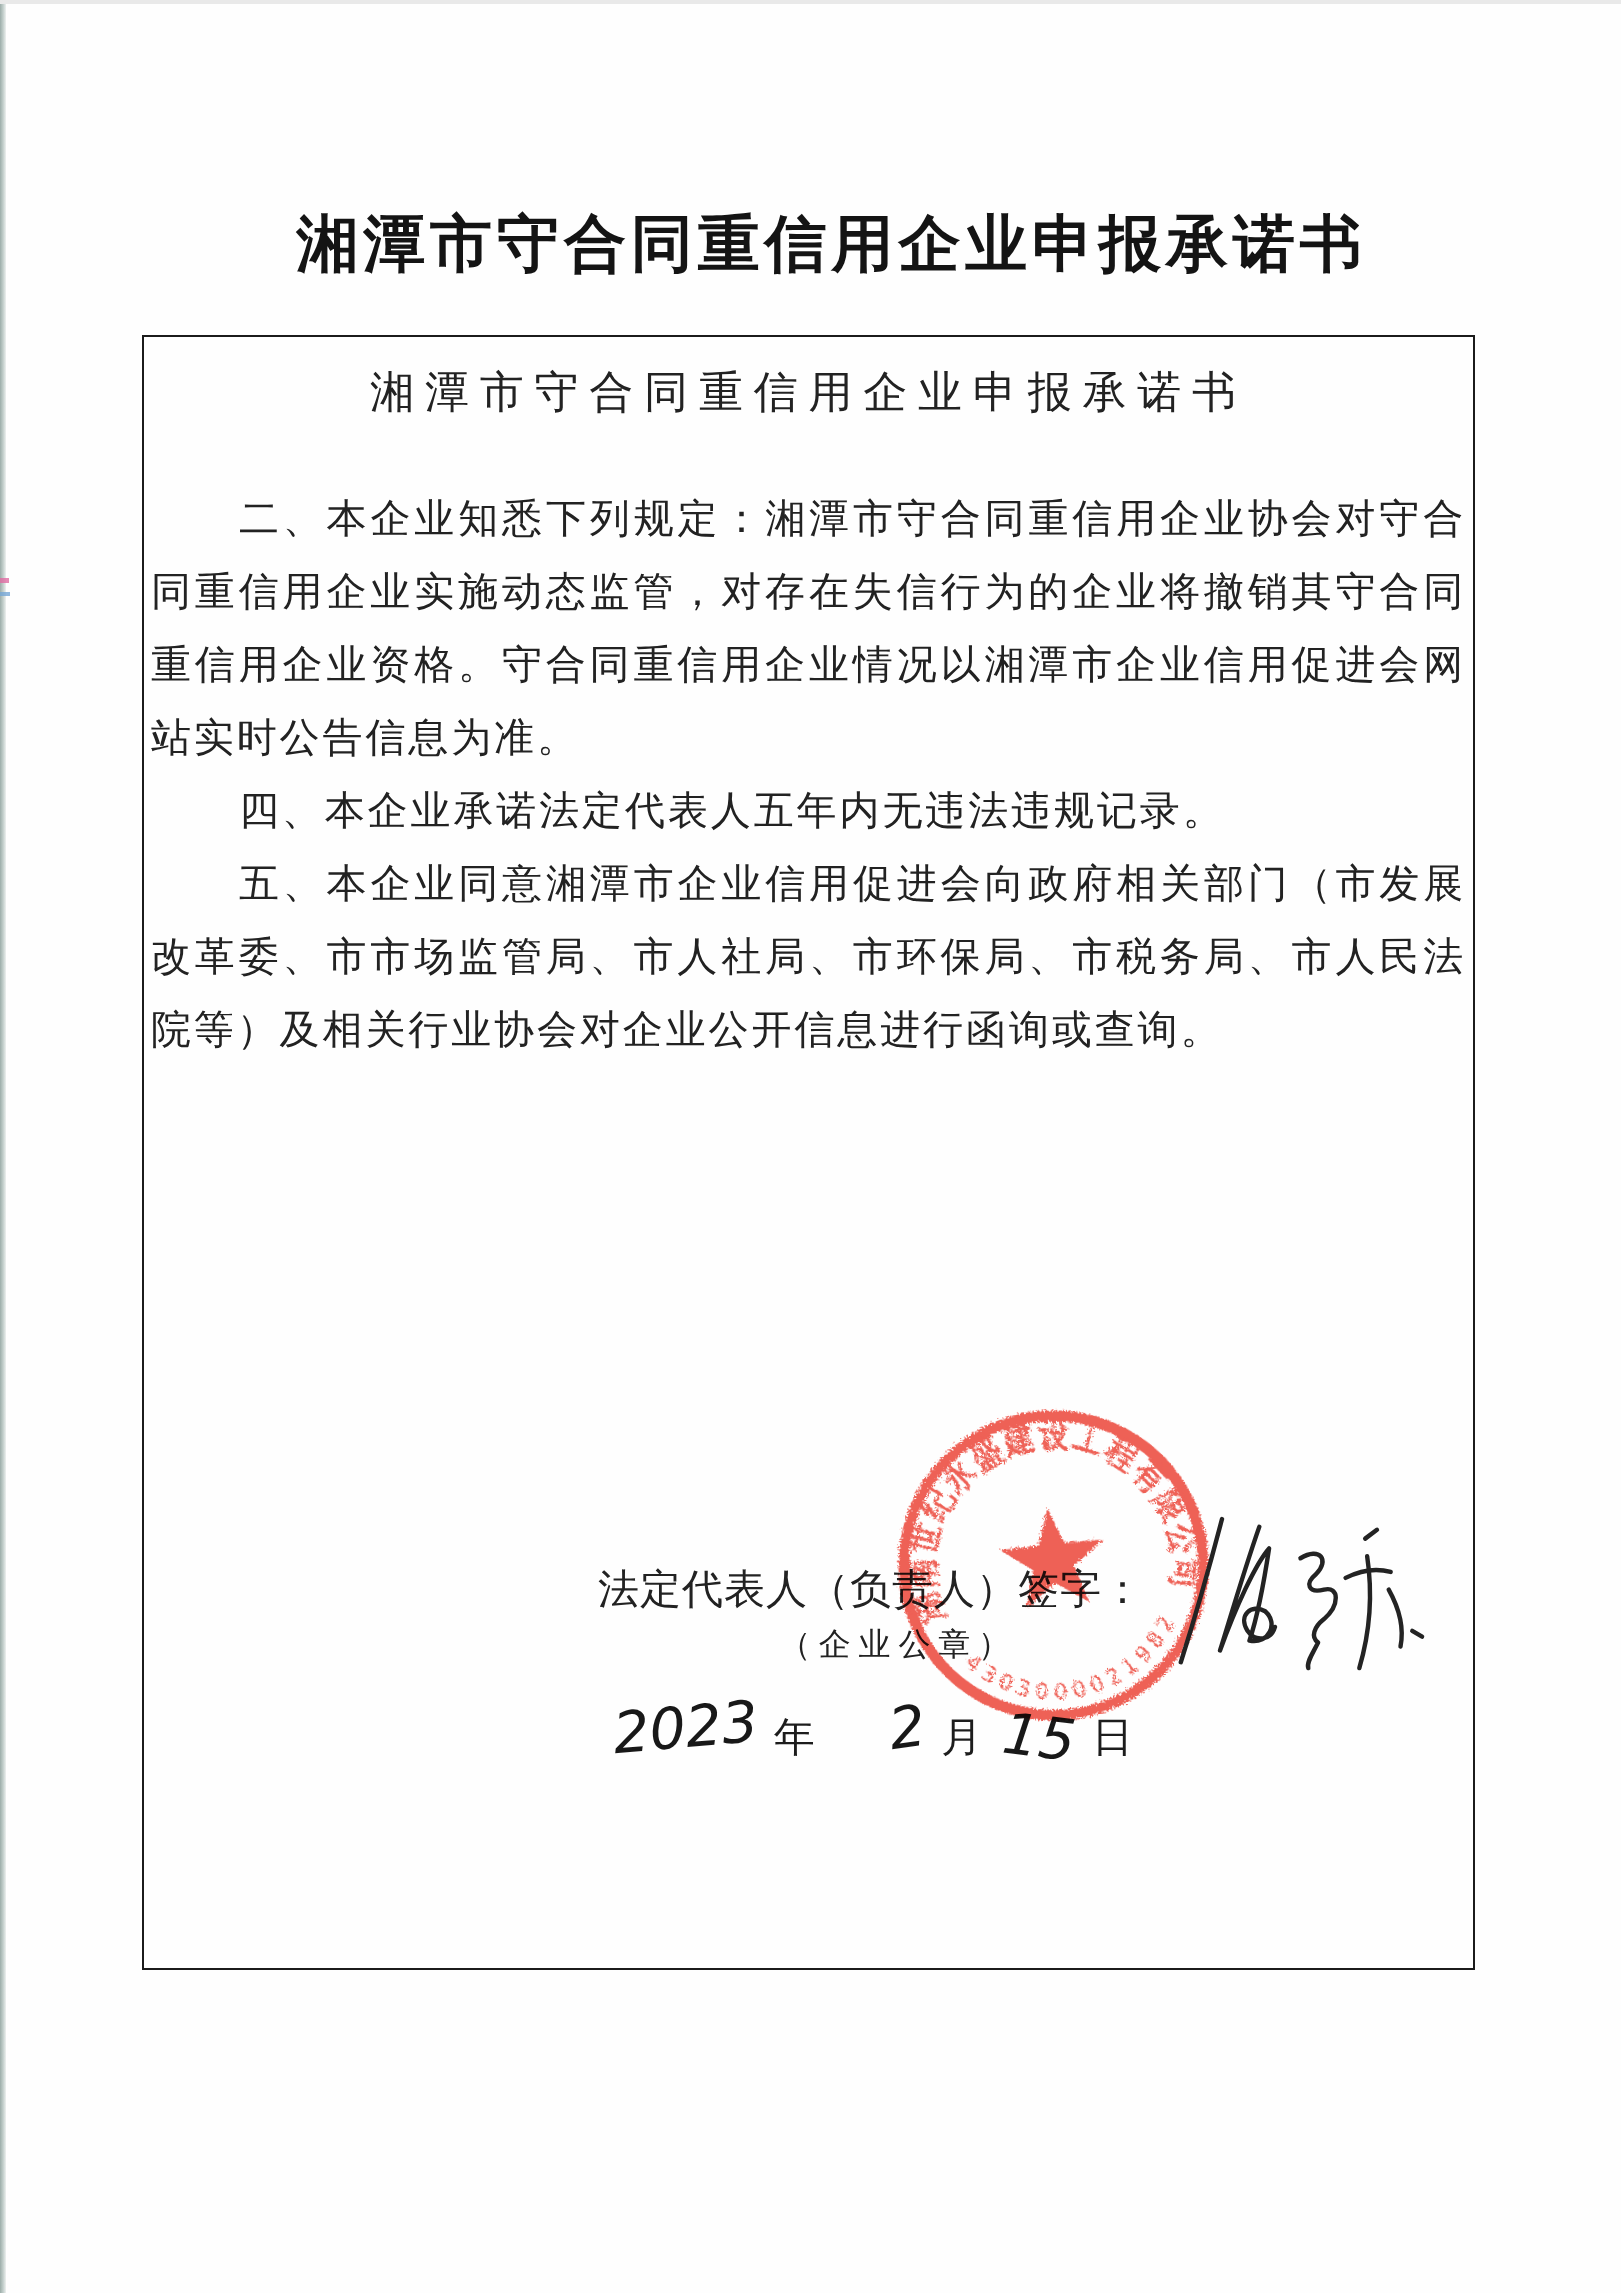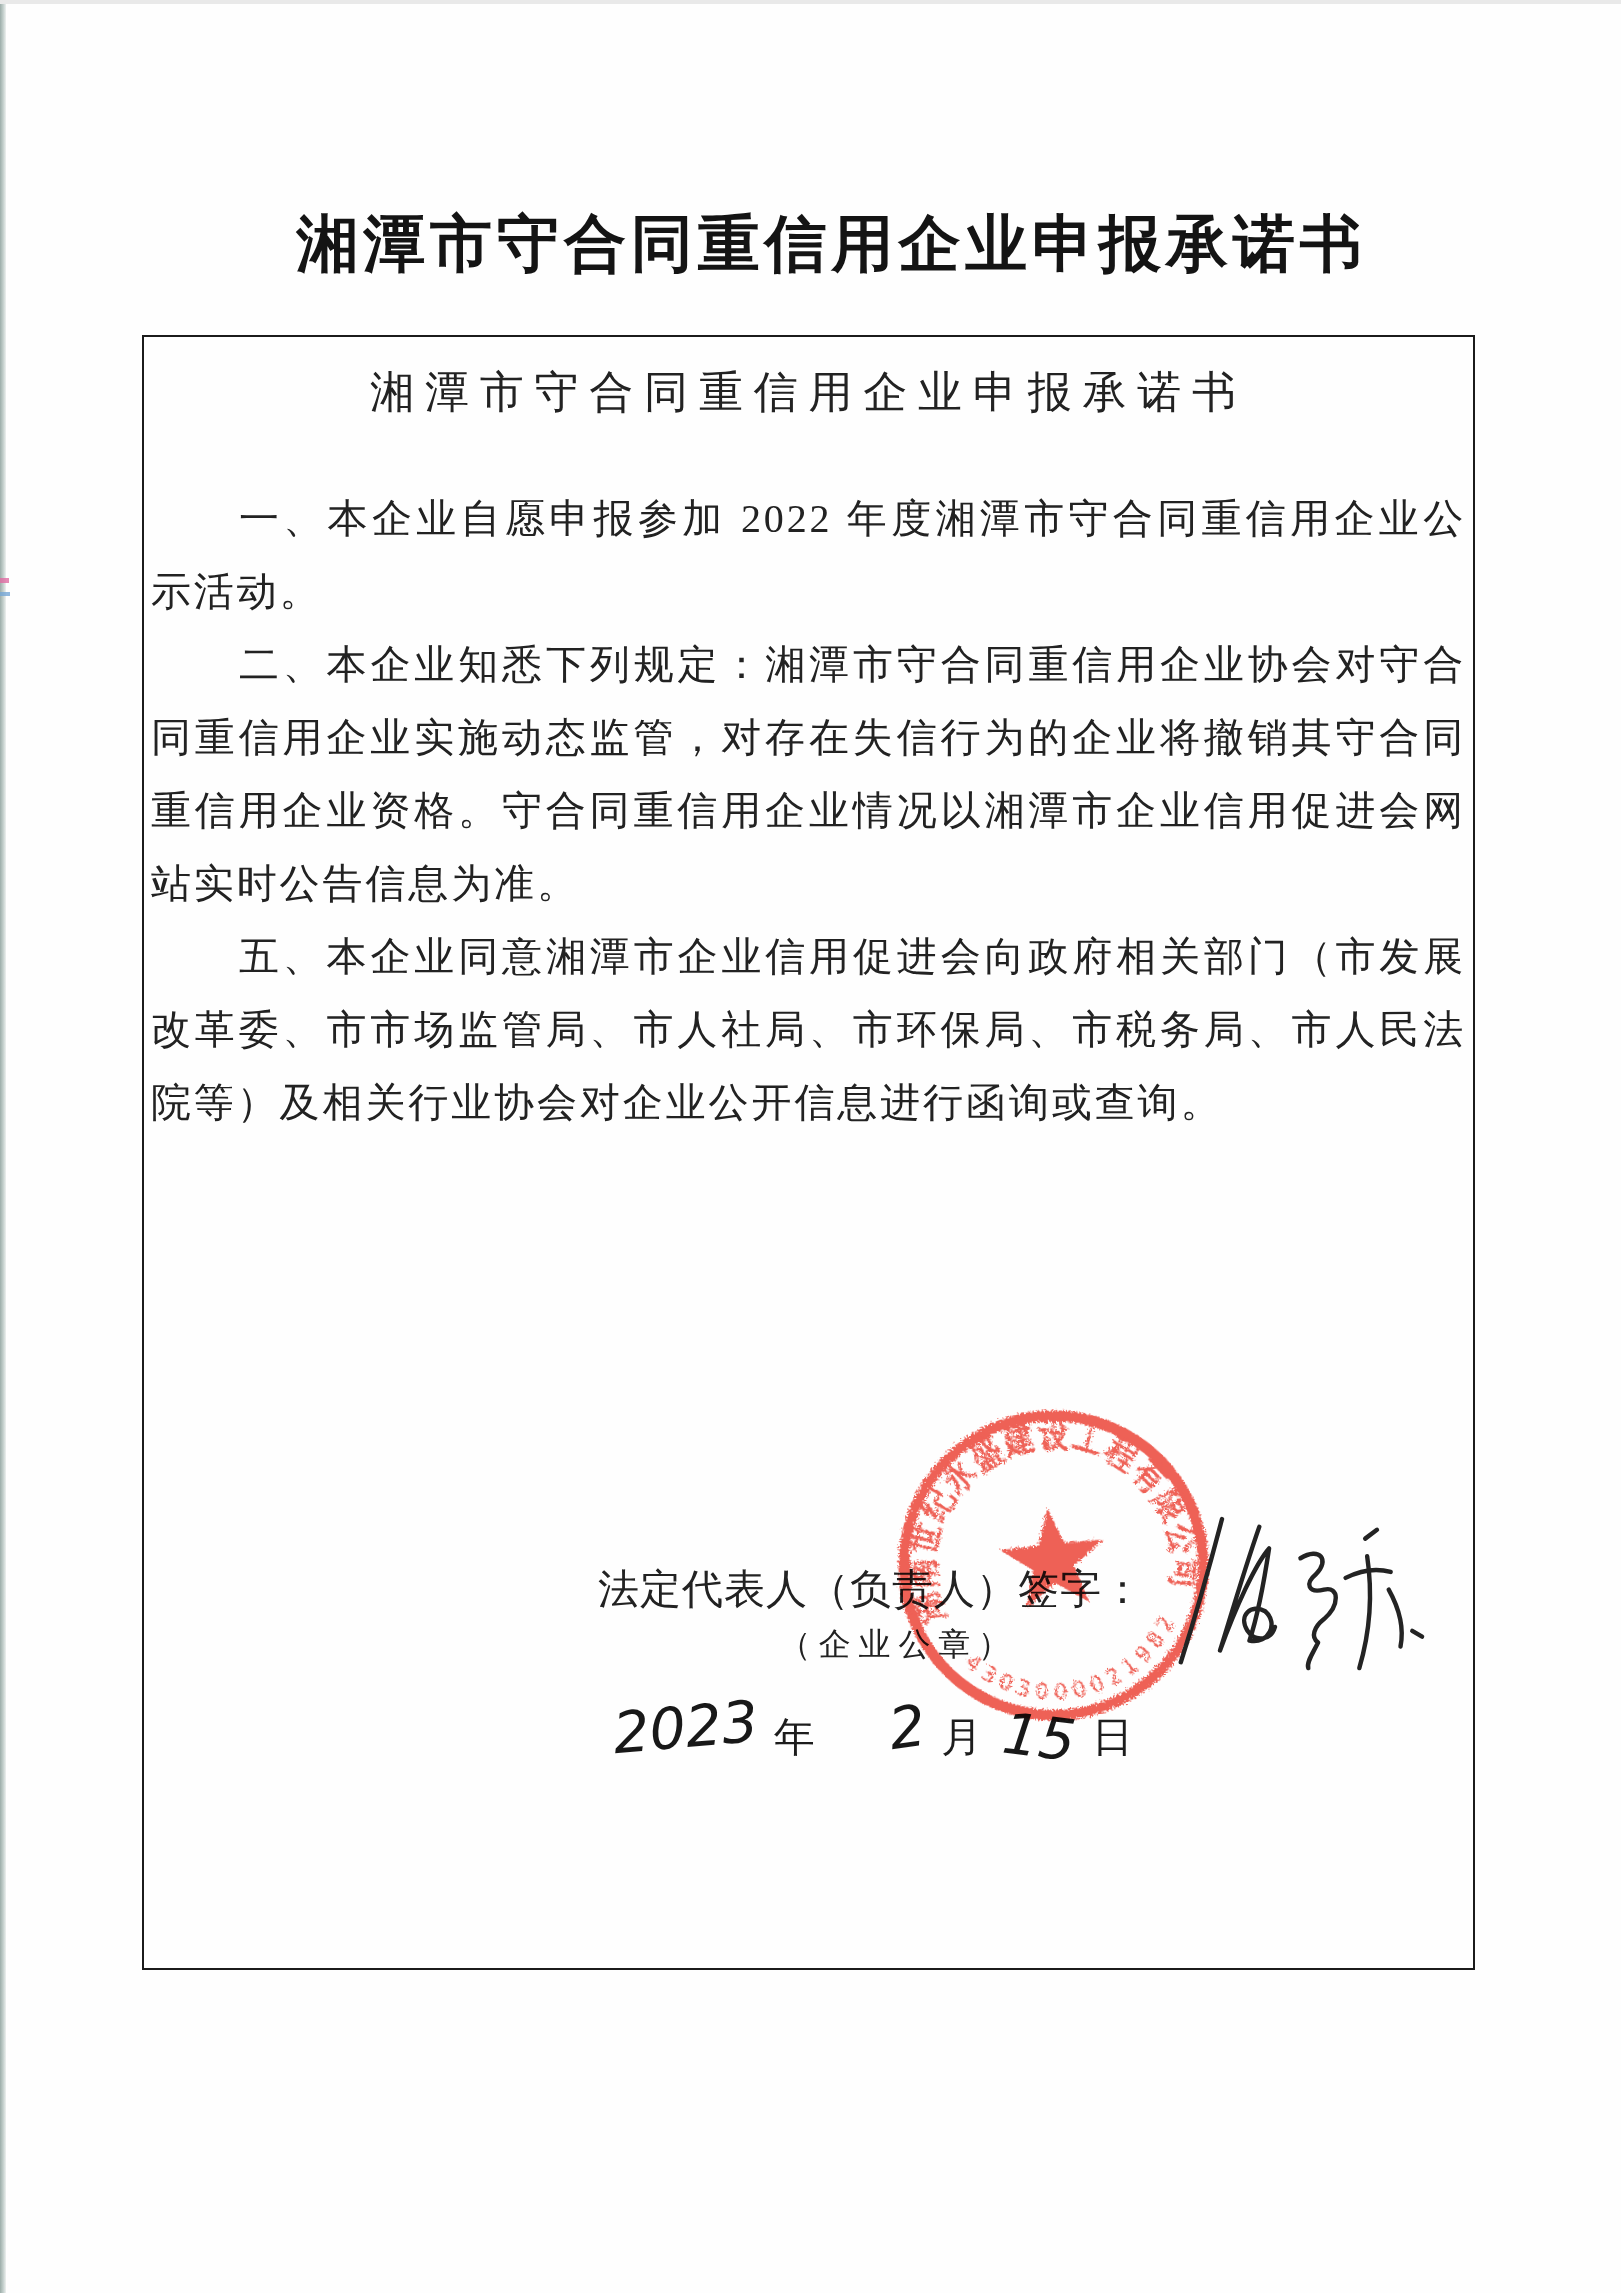--- a/index.html
+++ b/index.html
@@ -62,22 +62,22 @@
   <div class="mark-pink"></div>
   <div class="mark-blue"></div>
 
   <h1 class="main-title">湘潭市守合同重信用企业申报承诺书</h1>
 
   <div class="box">
 
     <h2 class="inner-title">湘潭市守合同重信用企业申报承诺书</h2>
 
     <div class="body-text">
-      <p>一、本企业自愿申报参加 2022 年度湘潭市守合同重信用企业公示活动。</p>
       <p>二、本企业知悉下列规定：湘潭市守合同重信用企业协会对守合同重信用企业实施动态监管，对存在失信行为的企业将撤销其守合同重信用企业资格。守合同重信用企业情况以湘潭市企业信用促进会网站实时公告信息为准。</p>
+      <p>四、本企业承诺法定代表人五年内无违法违规记录。</p>
       <p>五、本企业同意湘潭市企业信用促进会向政府相关部门（市发展改革委、市市场监管局、市人社局、市环保局、市税务局、市人民法院等）及相关行业协会对企业公开信息进行函询或查询。</p>
     </div>
 
     <div class="sig-label">法定代表人（负责人）签字：</div>
     <div class="seal-caption">（企业公章）</div>
 
     <div class="date-row">
       <span class="hand hand-year">2023</span>
       <span class="unit">年</span>
       <span class="date-spacer"></span>

